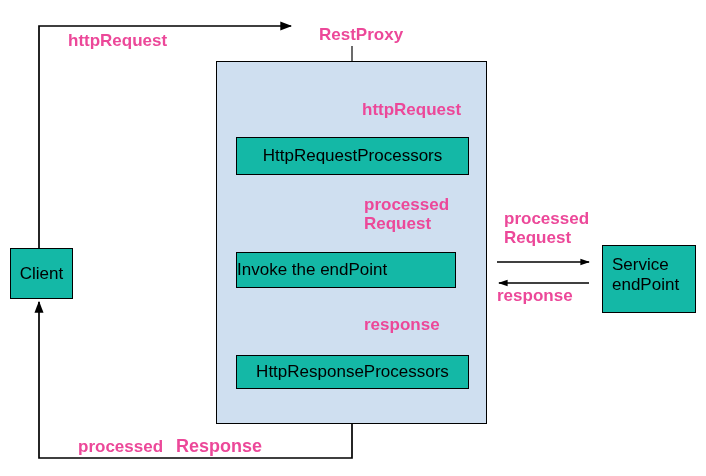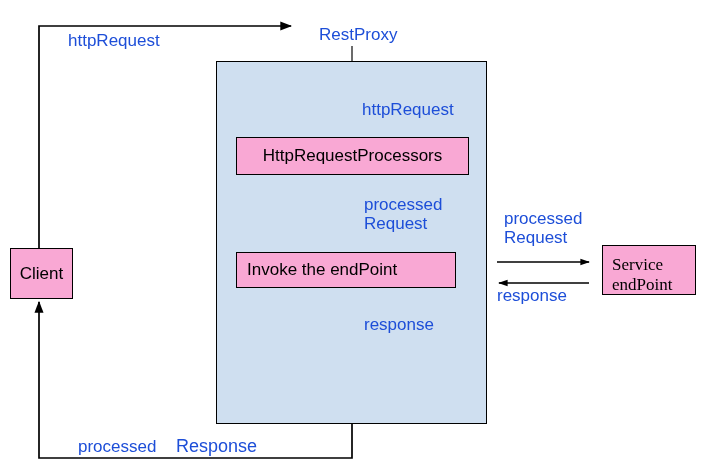--- a/index.html
+++ b/index.html
@@ -22,41 +22,42 @@
   #svg-layer {
     position: absolute;
     left: 0;
     top: 0;
     width: 706px;
     height: 476px;
   }
   .node {
     position: absolute;
     box-sizing: border-box;
-    background: #f9a8d4;
+    background: #14b8a6;
     border: 1.6px solid #000000;
     display: flex;
     align-items: center;
     color: #000000;
     font-size: 17px;
     line-height: 1.05;
   }
   .node-center { justify-content: center; }
-  .node-left   { justify-content: flex-end; padding-left: 10px; }
+  .node-left   { justify-content: flex-end; }
   .node.container {
     background: #cfdff0;
     display: block;
   }
   .lbl {
     position: absolute;
-    color: #1d4ed8;
+    color: #ec4899;
     font-size: 17px;
     line-height: 1.12;
     white-space: pre;
     background: transparent;
+    font-weight: bold;
   }
   .lbl-multi { white-space: pre-line; }
   .node-text {
     display: block;
     width: 100%;
   }
   .svc-text {
     display: block;
     width: 100%;
     padding-left: 9px;
@@ -99,26 +100,29 @@
   <div class="node container" style="left:216px; top:61px; width:271px; height:363px;"></div>
 
   <div class="node node-center" style="left:236px; top:137px; width:233px; height:38px;">
     <span class="node-text" style="text-align:center;">HttpRequestProcessors</span>
   </div>
 
   <div class="node node-left" style="left:236px; top:252px; width:220px; height:36px;">
     <span class="node-text" style="text-align:left;">Invoke the endPoint</span>
   </div>
 
+  <div class="node node-center" style="left:236px; top:355px; width:233px; height:34px;">
+    <span class="node-text" style="text-align:center;">HttpResponseProcessors</span>
+  </div>
 
   <div class="node node-center" style="left:10px; top:248px; width:63px; height:51px;justify-content:flex-end;">
     <span class="node-text" style="text-align:center;">Client</span>
   </div>
 
-  <div class="node" style="left:602px; top:245px; width:94px; height:50px; align-items:flex-start;font-family:Liberation Serif, serif;">
+  <div class="node" style="left:602px; top:245px; width:94px; height:68px; align-items:flex-start;">
     <span class="svc-text">Service
 endPoint</span>
   </div>
 
   <div class="lbl" style="left:68px; top:31px;">httpRequest</div>
 
   <div class="lbl" style="left:303px; top:25px;margin-left:16px;">RestProxy</div>
 
   <div class="lbl" style="left:362px; top:100px;">httpRequest</div>
 

